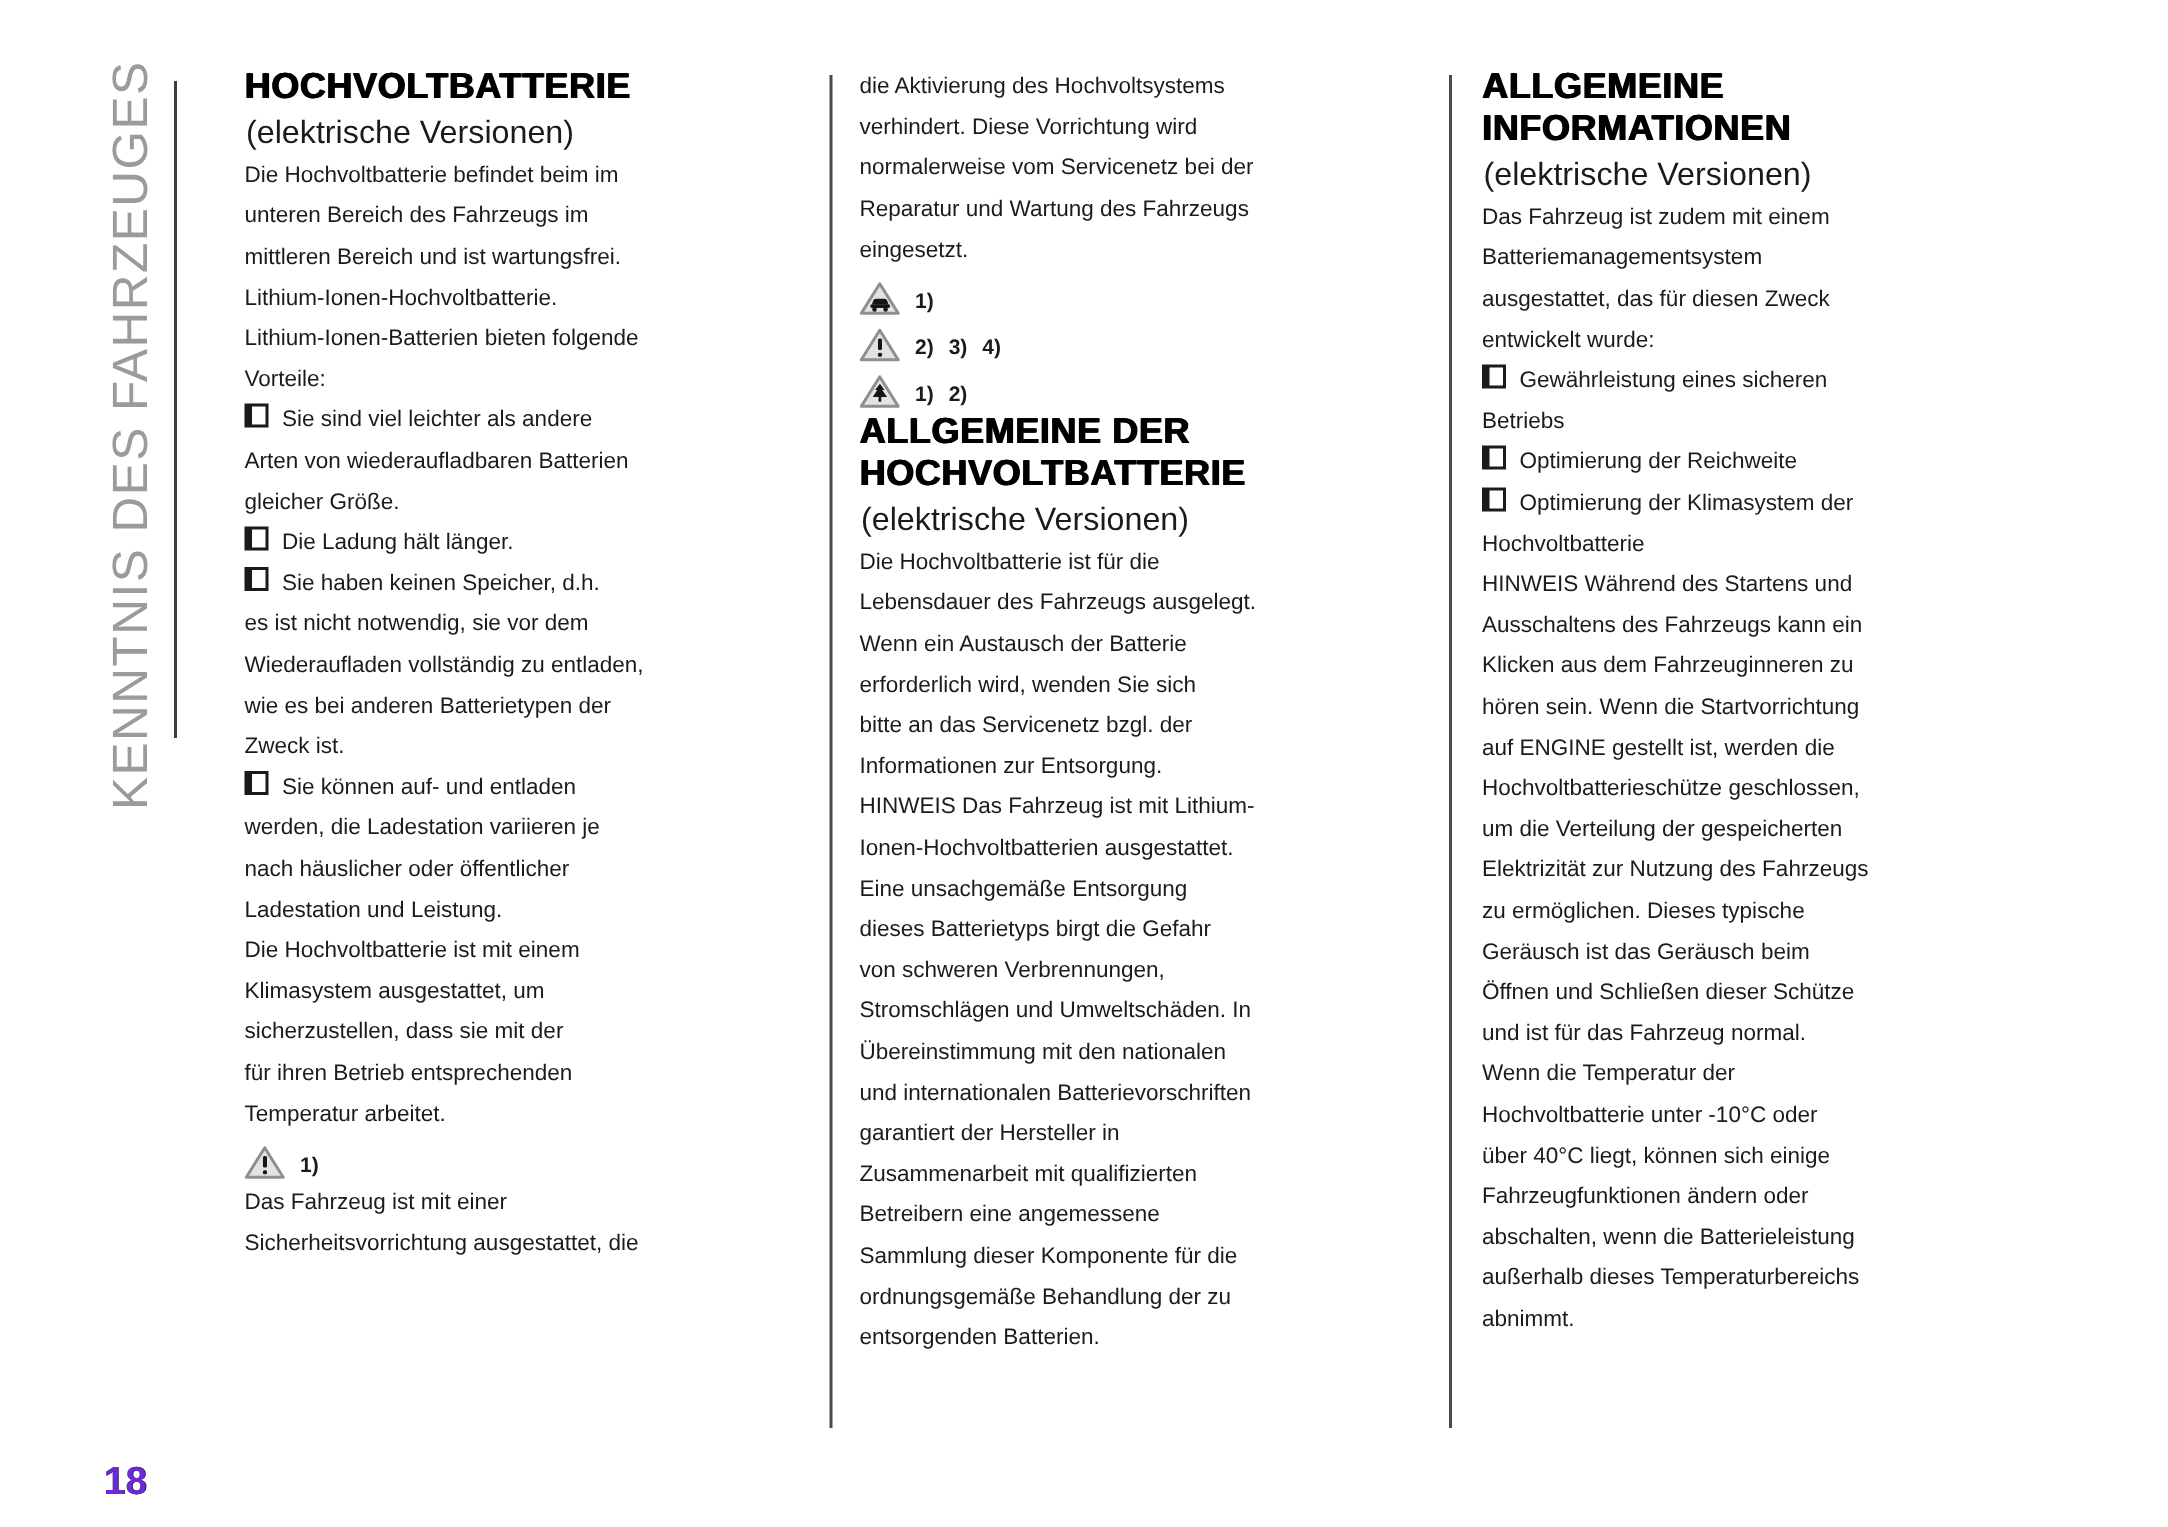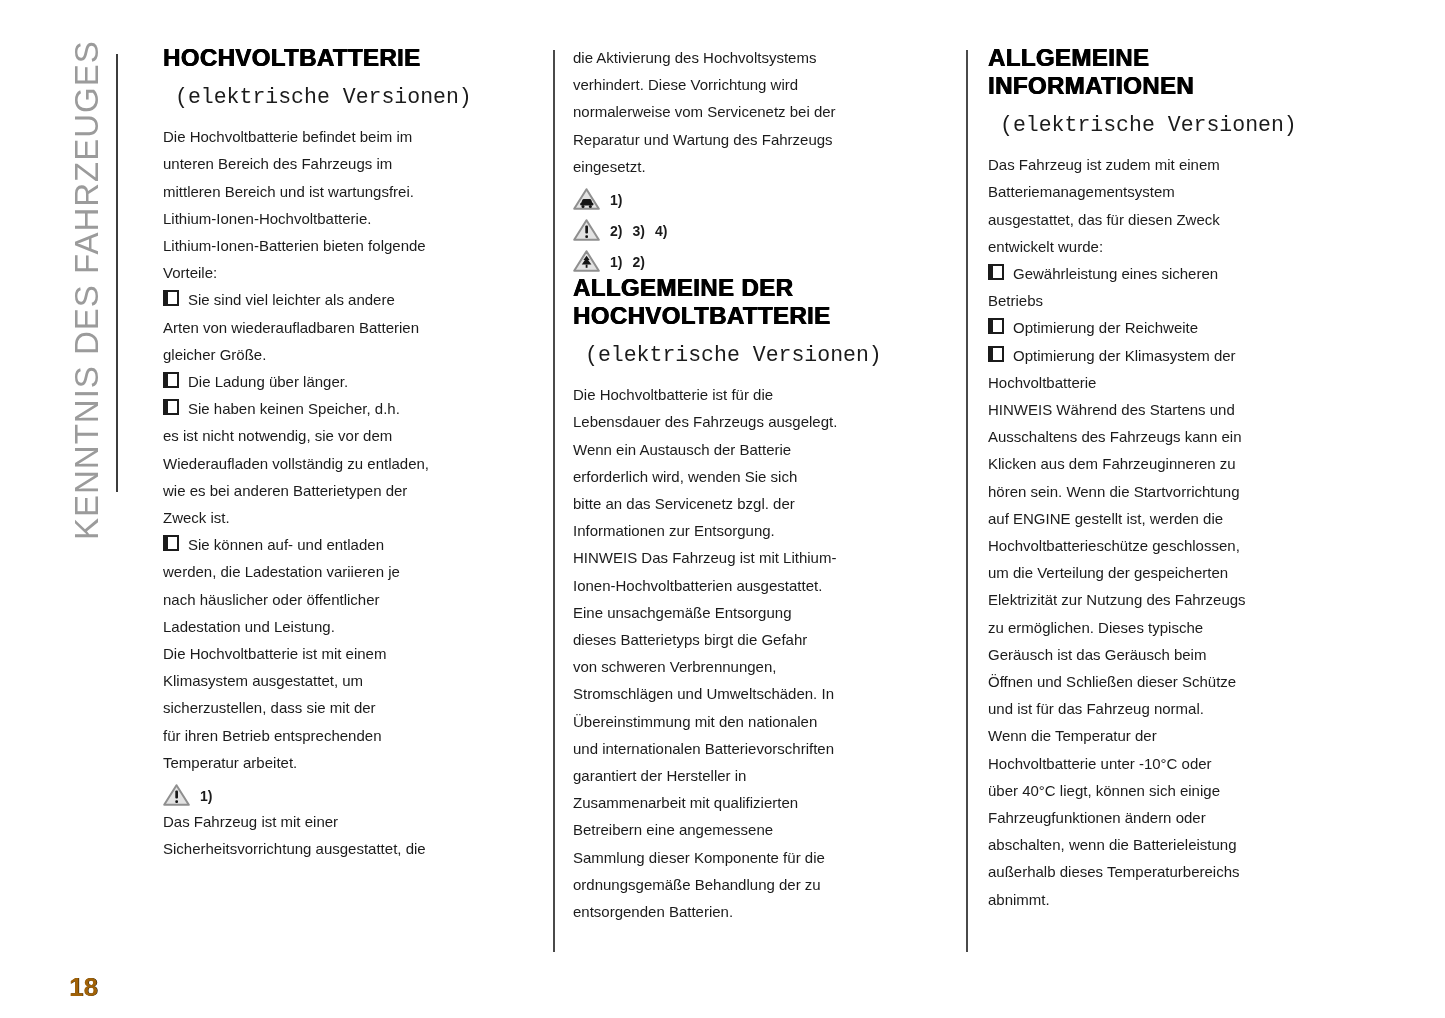--- a/index.html
+++ b/index.html
@@ -15,31 +15,31 @@
   .col-1{left:163px;width:392px;}
   .col-2{left:573px;width:392px;}
   .col-3{left:988px;width:400px;}
   .divider{position:absolute;top:50px;width:2px;height:902px;background:#4a4a4a;}
   .div-1{left:553px;}
   .div-2{left:966px;}
   
   .heading{font-size:24px;line-height:28px;font-weight:bold;color:#000;margin:0 0 3px 0;
         white-space:pre-line;letter-spacing:0.4px;
         text-shadow:0.6px 0 0 #000,-0.3px 0 0 #000;}
-  .subheading{font-size:21.5px;line-height:27.2px;margin:12px;font-family:Liberation Mono, monospace;}
+  .subheading{font-size:21.5px;line-height:27.2px;margin:1px;}
   .para{font-size:15px;line-height:27.2px;margin:0;white-space:pre-line;}
   .bullet-text{white-space:pre-line;}
   .sq{display:inline-block;width:9px;height:12px;border:2px solid #1b1b1b;border-left-width:5px;
         margin-right:9px;vertical-align:-1px;}
   
   .icon-row{display:flex;align-items:flex-end;gap:10px;height:30px;margin:1px 0;}
   .tri{width:27px;height:24px;display:block;}
   .icon-label{font-size:14px;font-weight:bold;padding-bottom:3px;}
   
-  .page-number{position:absolute;left:69px;top:972px;font-size:26px;font-weight:bold;color:#a16207;
+  .page-number{position:absolute;left:69px;top:972px;font-size:26px;font-weight:bold;color:#6d28d9;
         text-shadow:0.5px 0 0 #101010;}
 </style>
 </head>
 <body>
 
 <div class="page">
   <div class="sidebar-label">KENNTNIS DES FAHRZEUGES</div>
   <div class="sidebar-rule"></div>
 
   <div class="col col-1">
@@ -47,21 +47,21 @@
       <p class="subheading">(elektrische Versionen)</p>
       <p class="para">Die Hochvoltbatterie befindet beim im
 unteren Bereich des Fahrzeugs im
 mittleren Bereich und ist wartungsfrei.
 Lithium-Ionen-Hochvoltbatterie.
 Lithium-Ionen-Batterien bieten folgende
 Vorteile:</p>
       <p class="para"><span class="sq"></span><span class="bullet-text">Sie sind viel leichter als andere
 Arten von wiederaufladbaren Batterien
 gleicher Größe.</span></p>
-      <p class="para"><span class="sq"></span><span class="bullet-text">Die Ladung über länger.</span></p>
+      <p class="para"><span class="sq"></span><span class="bullet-text">Die Ladung hält länger.</span></p>
       <p class="para"><span class="sq"></span><span class="bullet-text">Sie haben keinen Speicher, d.h.
 es ist nicht notwendig, sie vor dem
 Wiederaufladen vollständig zu entladen,
 wie es bei anderen Batterietypen der
 Zweck ist.</span></p>
       <p class="para"><span class="sq"></span><span class="bullet-text">Sie können auf- und entladen
 werden, die Ladestation variieren je
 nach häuslicher oder öffentlicher
 Ladestation und Leistung.</span></p>
       <p class="para">Die Hochvoltbatterie ist mit einem

